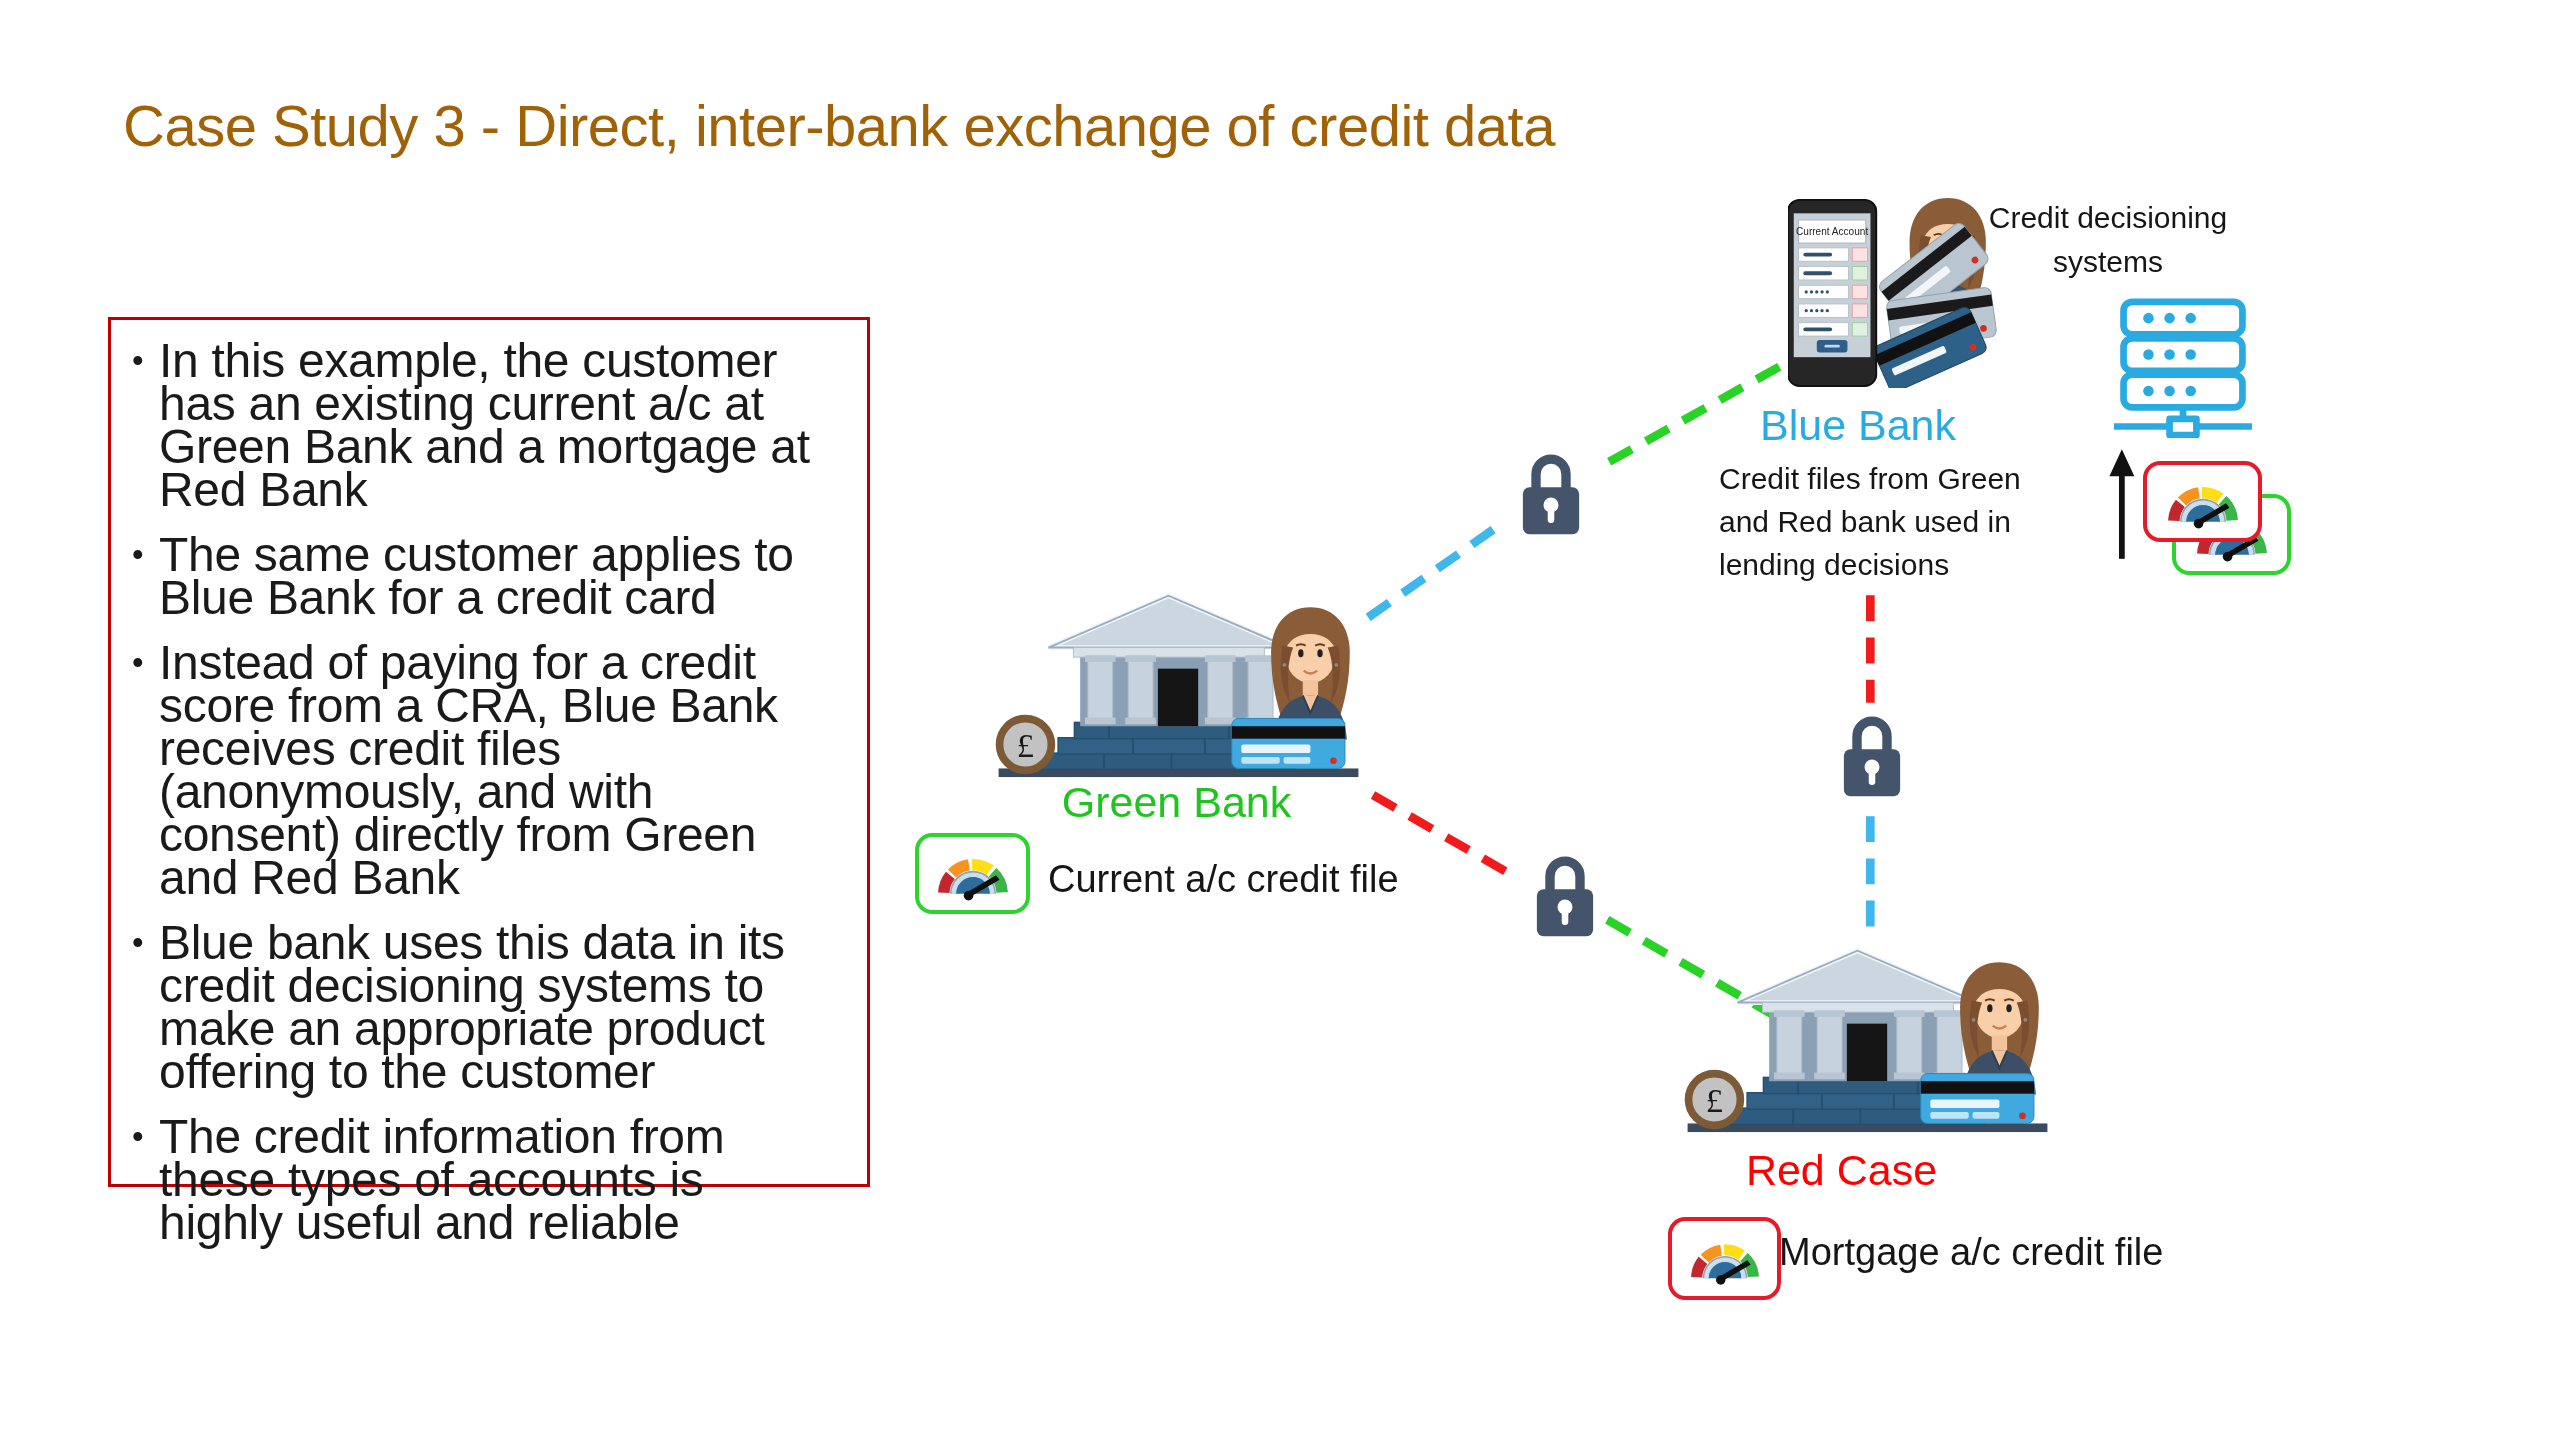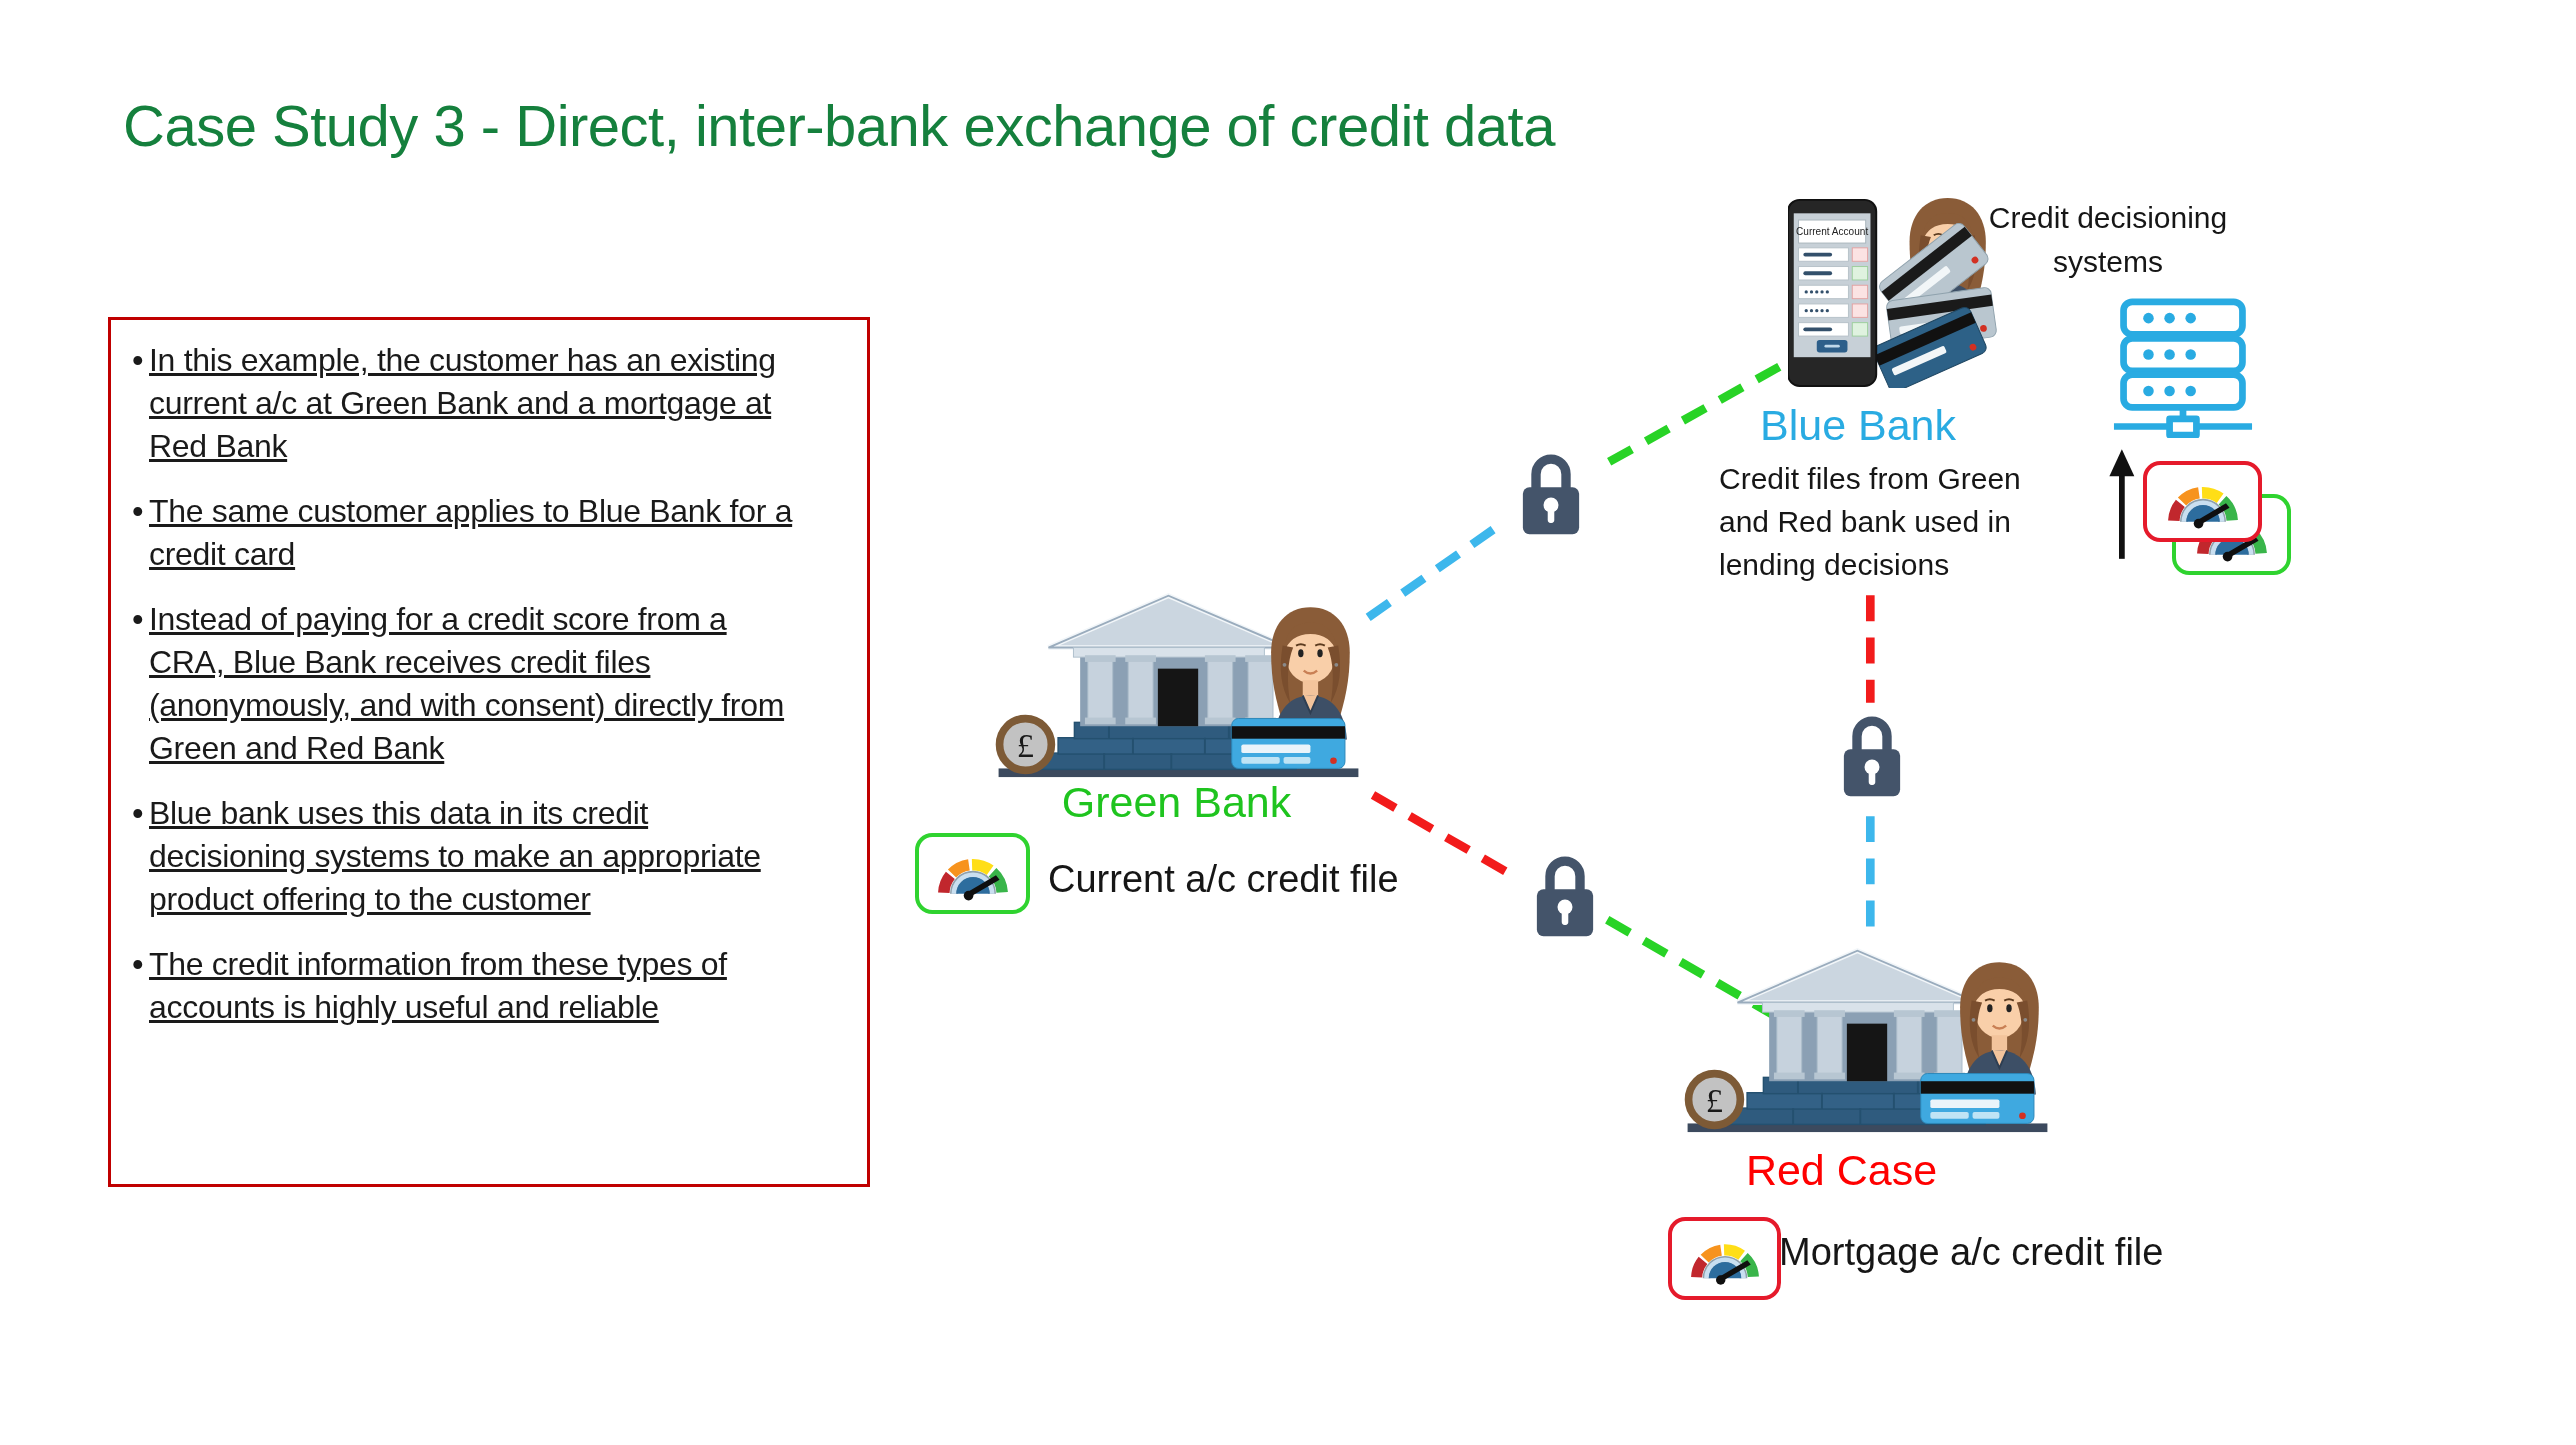--- a/index.html
+++ b/index.html
@@ -3,32 +3,32 @@
 <meta charset="utf-8">
 <style>
   html,body{margin:0;padding:0;background:#ffffff;}
   .canvas{
     position:relative;width:2576px;height:1446px;background:#ffffff;
     font-family:"Liberation Sans",sans-serif;color:#1a1a1a;overflow:hidden;
   }
   .abs{position:absolute;}
   
   .slide-title{
-    left:123px;top:92px;font-size:58px;font-weight:400;color:#15803d;
+    left:123px;top:92px;font-size:58px;font-weight:400;color:#a16207;
     letter-spacing:-0.5px;white-space:nowrap;
   }
   
   .note-box{
     left:108px;top:317px;width:762px;height:870px;box-sizing:border-box;
     border:3.8px solid var(--c-box_border,#C00000);background:#ffffff;
   }
   .note-box ul{margin:0;padding:19px 33px 0 0;list-style:none;}
   .note-box li{
-    position:relative;padding-left:38px;margin-bottom:22px;
-    font-size:32px;line-height:43px;letter-spacing:-0.3px;max-width:658px;text-decoration:underline;
+    position:relative;padding-left:48px;margin-bottom:22px;
+    font-size:48px;line-height:43px;letter-spacing:-0.3px;max-width:658px;
   }
   .note-box li::before{
     content:"\2022";position:absolute;left:21px;top:0;font-size:33px;
   }
   
   .bank-label{font-weight:400;font-size:43px;text-align:center;white-space:nowrap;}
   .bank-label.green{color:var(--c-green_text,#1FC41F);}
   .bank-label.blue{color:var(--c-blue_text,#29ABE2);text-align:left;}
   .bank-label.red{color:var(--c-red_text,#FF0000);}
   .side-label{font-size:38px;color:#161616;white-space:nowrap;}

